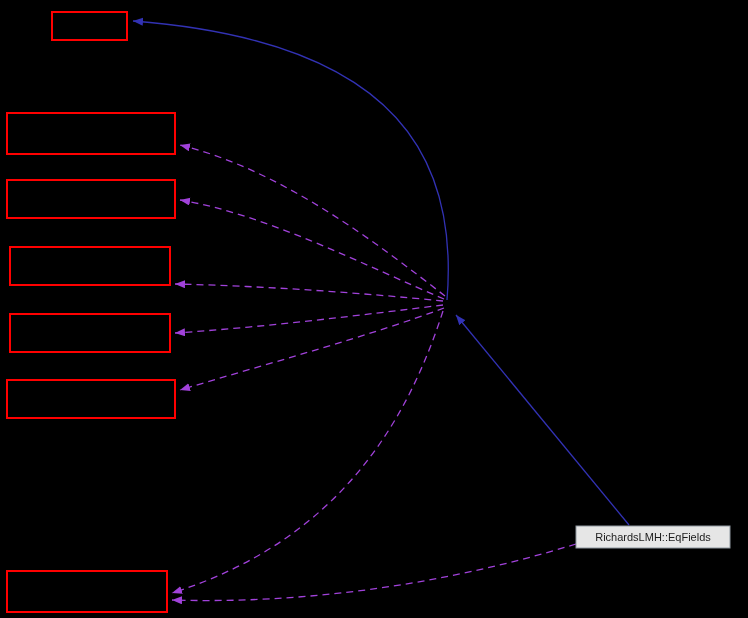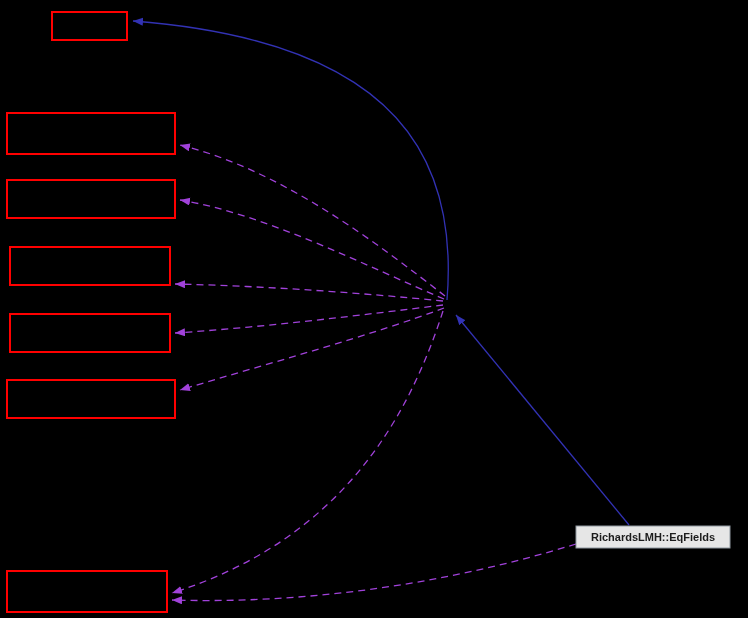--- a/index.html
+++ b/index.html
@@ -7,21 +7,20 @@
     padding: 0;
     background: #000000;
     font-family: "Liberation Sans", sans-serif;
   }
   .stage {
     position: relative;
     width: 748px;
     height: 618px;
     background: #000000;
     overflow: hidden;
-    font-weight: bold;
   }
   svg { display: block; }
   .edge {
     fill: none;
     stroke-width: 1.3px;
   }
   .edge.dashed {
     stroke-dasharray: 7 5;
   }
   .rednode {

